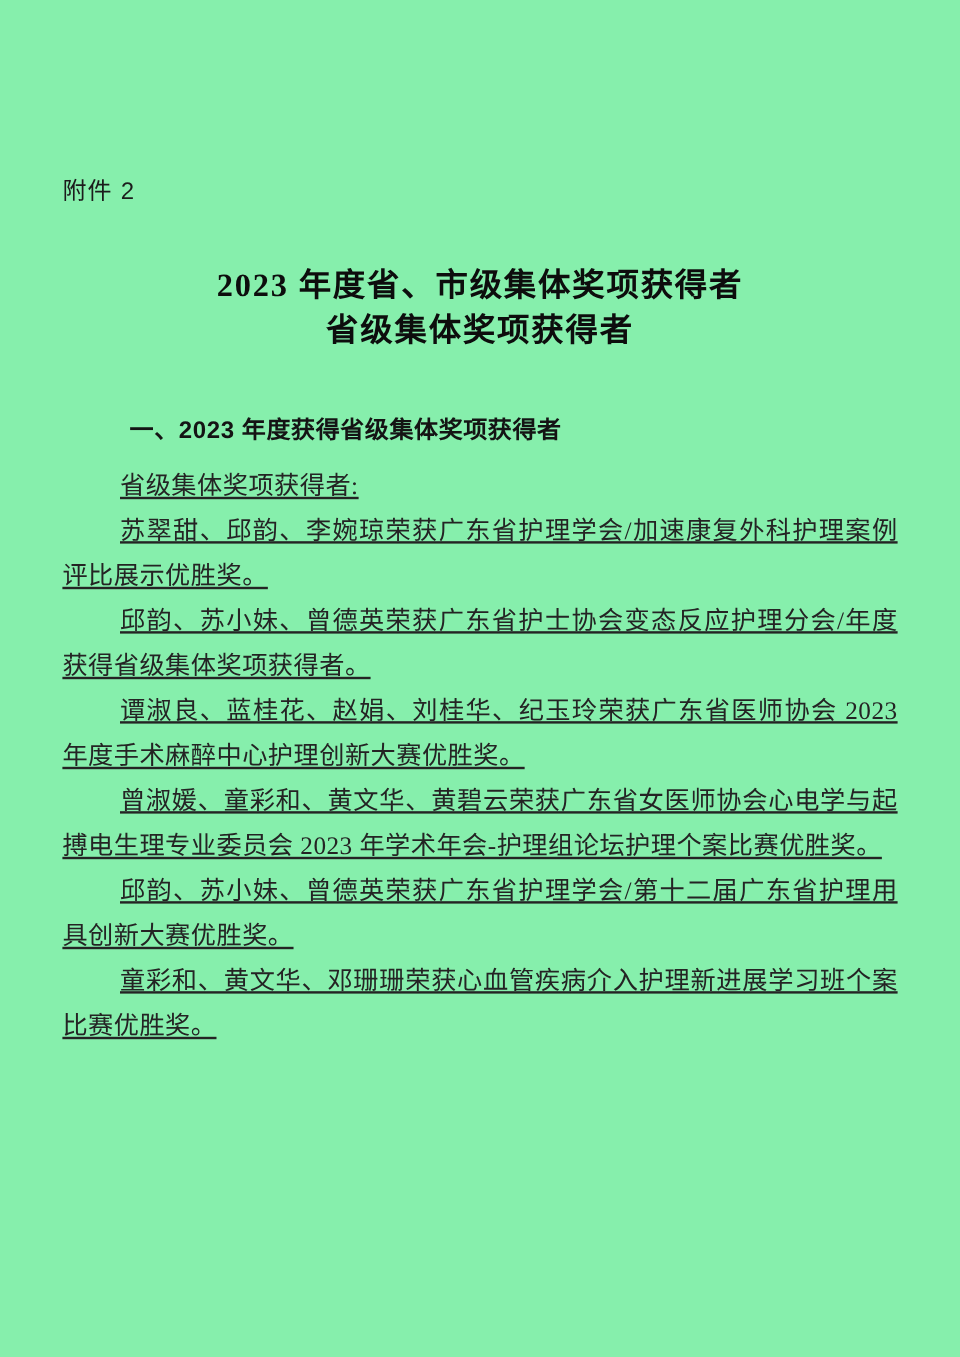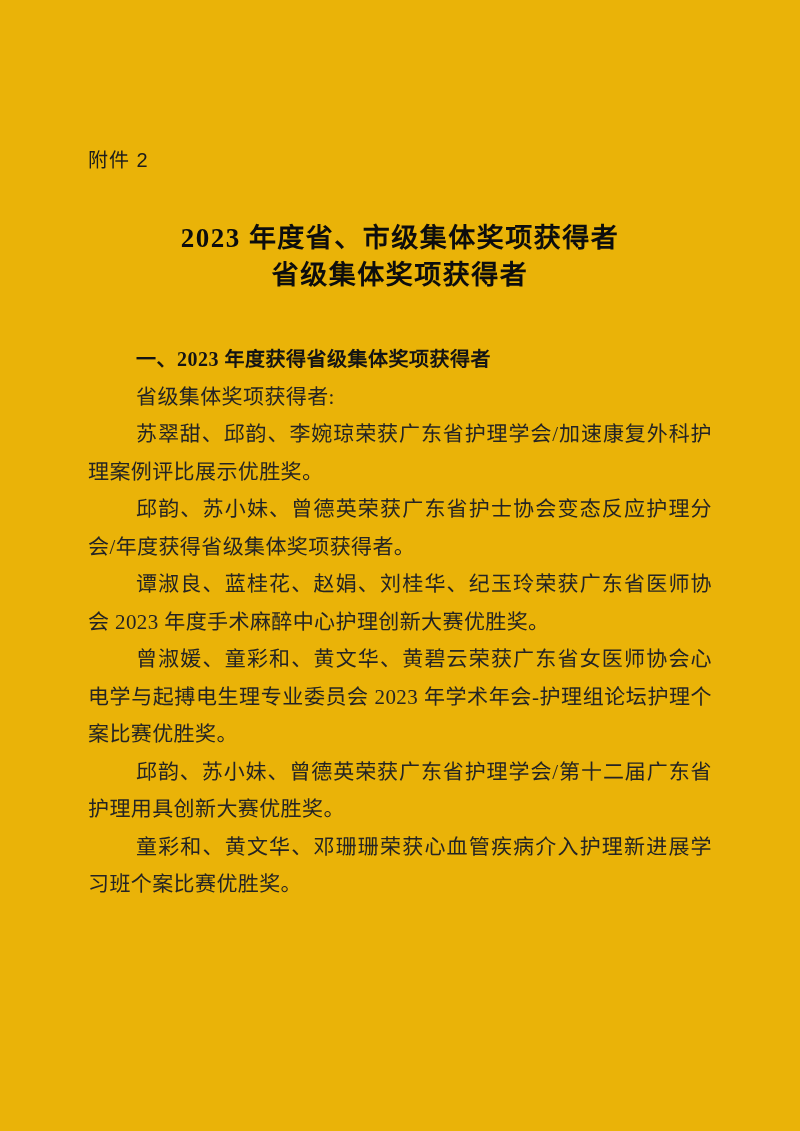--- a/index.html
+++ b/index.html
@@ -6,24 +6,24 @@
   html, body {
     margin: 0;
     padding: 0;
     background: #ffffff;
   }
   .page {
     position: relative;
     width: 800px;
     height: 1131px;
     margin: 0 auto;
-    background: #eab308;
+    background: #86efac;
     overflow: hidden;
     box-sizing: border-box;
-    padding: 0 88px;
+    padding: 0 52px;
     font-family: "Liberation Serif", "DejaVu Serif", serif;
     color: #212121;
   }
   .attachment-label {
     margin-top: 146px;
     font-family: "Liberation Sans", "DejaVu Sans", sans-serif;
     font-size: 20px;
     line-height: 28px;
     color: #1c1c1c;
     letter-spacing: 1px;
@@ -35,37 +35,38 @@
     font-weight: bold;
     font-size: 27px;
     line-height: 37px;
     color: #0d0d0d;
     letter-spacing: 1.5px;
   }
   .doc-body {
     margin-top: 47px;
   }
   .section-heading {
-    font-family: Liberation Serif, serif;
+    font-family: Liberation Sans, sans-serif;
     font-weight: bold;
     font-size: 20px;
     line-height: 37.5px;
     color: #141414;
     text-indent: 48px;
     letter-spacing: 0.5px;
-    margin: 0;
+    margin: 8px;
   }
   .body-paragraph {
     margin: 0;
     font-size: 21px;
     line-height: 37.5px;
     text-indent: 48px;
     text-align: justify;
     letter-spacing: 0.4px;
     color: #242424;
+    text-decoration: underline;
   }
 </style>
 </head>
 <body>
 
 <div class="page">
 
   <div class="attachment-label">附件 2</div>
 
   <div class="doc-title">

